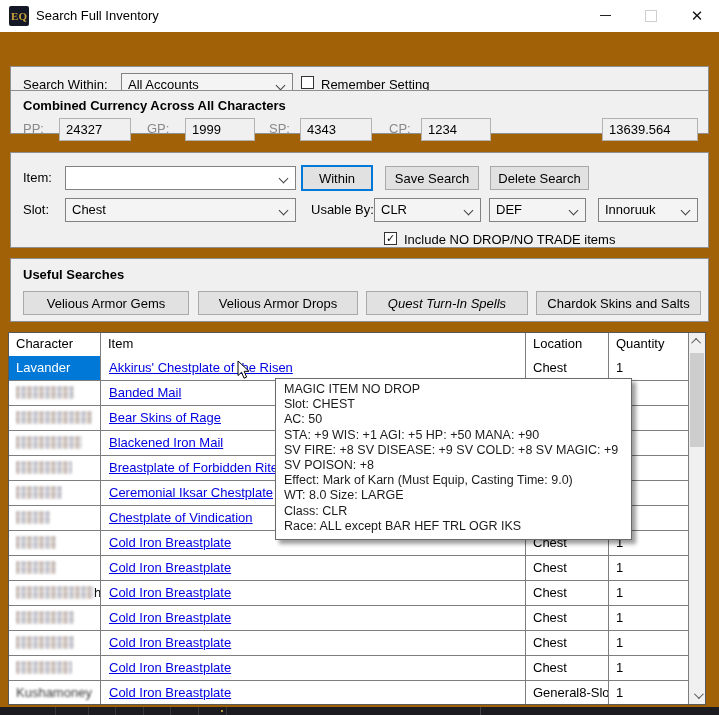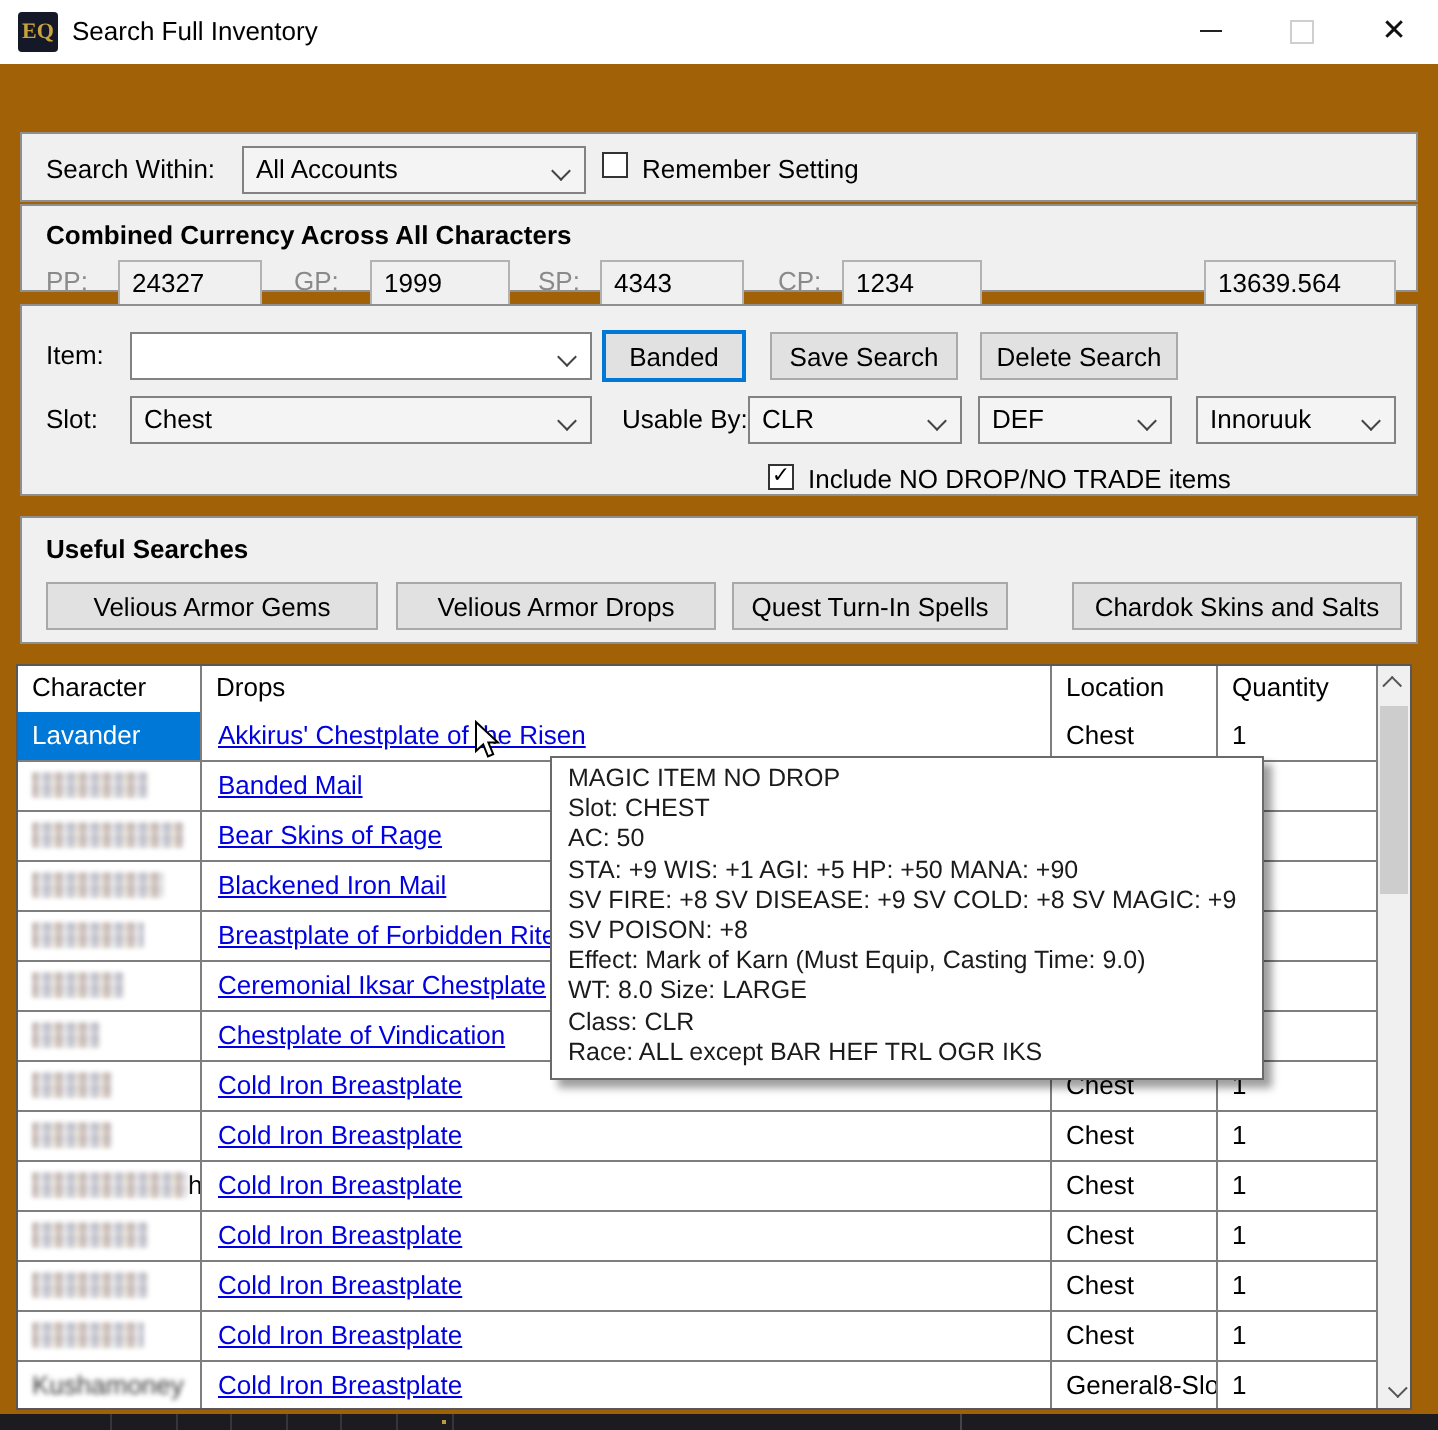--- a/index.html
+++ b/index.html
@@ -14,21 +14,21 @@
   .title-text{position:absolute;left:36px;top:8px;font-size:13px;}
   .winbtn{position:absolute;top:0;width:34px;height:31px;display:flex;align-items:center;justify-content:center;}
   .btn-min{left:588px;}  .btn-max{left:634px;color:#cfcfcf;}  .btn-close{left:680px;}
   .minline{width:11px;height:0;border-top:1.4px solid #222;}
   .maxsq{width:10px;height:10px;border:1.2px solid #cfcfcf;}
   .closex{font-size:15px;color:#111;line-height:1;}
 
   
   .panel{position:absolute;left:10px;width:699px;background:#f0f0f0;border:1px solid #8f8f8f;box-sizing:border-box;}
   .p1{top:38px;height:35px;margin-top:28px;}
-  .p2{top:102px;height:44px;}
+  .p2{top:90px;height:44px;}
   .p3{top:152px;height:96px;}
   .p4{top:258px;height:64px;}
   .lbl{position:absolute;white-space:nowrap;}
   .bold{font-weight:bold;}
   .gray{color:#8a8a8a;}
 
   .combo{position:absolute;box-sizing:border-box;height:24px;background:#f4f4f4;border:1px solid #828282;
     padding:3px 20px 3px 6px;white-space:nowrap;overflow:hidden;}
   .combo.white{background:#fff;}
   .chev{position:absolute;right:8px;top:8px;width:6px;height:6px;border-right:1.4px solid #444;
@@ -127,21 +127,21 @@
     <span class="lbl gray" style="left:535px;top:30px;margin-top:34px;">Total PP:</span>
     <div class="txt" style="left:591px;top:27px;width:96px;">13639.564</div>
   </div>
 
   <div class="panel p3">
     <span class="lbl" style="left:12px;top:17px;">Item:</span>
     <div class="combo white" style="left:54px;top:13px;width:231px;">
       <span></span>
       <span class="chev"></span>
     </div>
-    <div class="btn focusblue" style="left:290px;top:12px;width:72px;">Banded</div>
+    <div class="btn focusblue" style="left:290px;top:12px;width:72px;">Within</div>
     <div class="btn" style="left:374px;top:13px;width:94px;">Save Search</div>
     <div class="btn" style="left:479px;top:13px;width:99px;">Delete Search</div>
 
     <span class="lbl" style="left:12px;top:49px;">Slot:</span>
     <div class="combo" style="left:54px;top:45px;width:231px;">
       <span>Chest</span>
       <span class="chev"></span>
     </div>
     <span class="lbl" style="left:300px;top:49px;">Usable By:</span>
     <div class="combo" style="left:363px;top:45px;width:107px;">
@@ -158,28 +158,28 @@
     </div>
 
     <span class="cb" style="left:373px;top:79px;">✓</span>
     <span class="lbl" style="left:393px;top:79px;">Include NO DROP/NO TRADE items</span>
   </div>
 
   <div class="panel p4">
     <span class="lbl bold" style="left:12px;top:8px;">Useful Searches</span>
     <div class="btn" style="left:12px;top:32px;width:166px;">Velious Armor Gems</div>
     <div class="btn" style="left:187px;top:32px;width:160px;">Velious Armor Drops</div>
-    <div class="btn" style="left:355px;top:32px;width:138px;">Quest Turn-In Spells</div>
+    <div class="btn" style="left:355px;top:32px;width:162px;font-style:italic;">Quest Turn-In Spells</div>
     <div class="btn" style="left:525px;top:32px;width:165px;">Chardok Skins and Salts</div>
   </div>
 
   <div class="tbl">
     <div class="thead">
       <div class="th" style="width:92px;">Character</div>
-      <div class="th" style="width:425px;">Drops</div>
+      <div class="th" style="width:425px;">Item</div>
       <div class="th" style="width:83px;">Location</div>
       <div class="th" style="flex:1;border-right:none;">Quantity</div>
     </div>
     <div class="rows" id="rows">
         <div class="trow">
           <div class="cell c-char sel"><span>Lavander</span></div>
           <div class="cell c-item"><a class="link" href="#">Akkirus' Chestplate of the Risen</a></div>
           <div class="cell c-loc">Chest</div>
           <div class="cell c-qty">1</div>
         </div>

